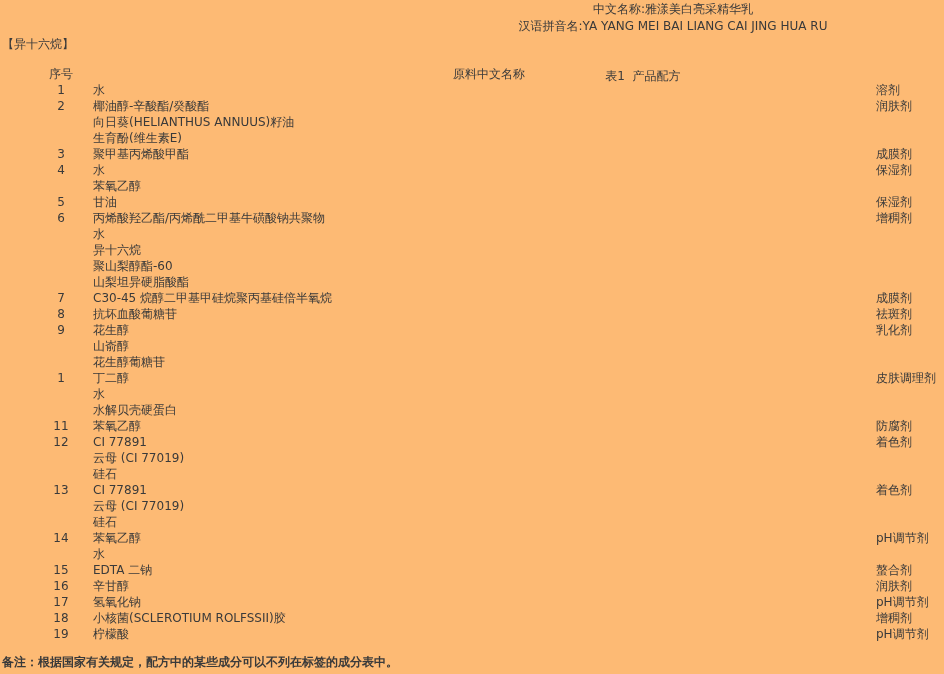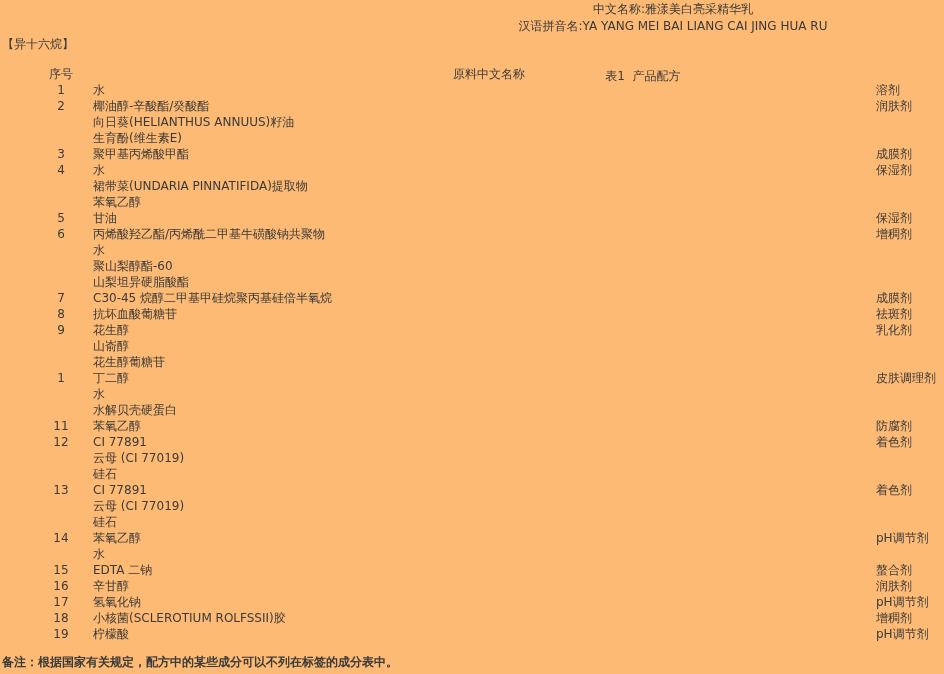--- a/index.html
+++ b/index.html
@@ -125,39 +125,39 @@
         <span class="num">3</span>
         <span class="name">聚甲基丙烯酸甲酯</span>
         <span class="func">成膜剂</span>
       </div>
       <div class="line">
         <span class="num">4</span>
         <span class="name">水</span>
         <span class="func">保湿剂</span>
       </div>
       <div class="line">
-        <span class="name">裙带菜(UNDARIA PINNATIFIDA)提取物</span>
-      </div>
-      <div class="line">
         <span class="name">苯氧乙醇</span>
       </div>
       <div class="line">
         <span class="num">5</span>
         <span class="name">甘油</span>
         <span class="func">保湿剂</span>
       </div>
       <div class="line">
         <span class="num">6</span>
         <span class="name">丙烯酸羟乙酯/丙烯酰二甲基牛磺酸钠共聚物</span>
         <span class="func">增稠剂</span>
       </div>
       <div class="line">
         <span class="name">水</span>
       </div>
       <div class="line">
+        <span class="name">异十六烷</span>
+      </div>
+      <div class="line">
         <span class="name">聚山梨醇酯-60</span>
       </div>
       <div class="line">
         <span class="name">山梨坦异硬脂酸酯</span>
       </div>
       <div class="line">
         <span class="num">7</span>
         <span class="name">C30-45 烷醇二甲基甲硅烷聚丙基硅倍半氧烷</span>
         <span class="func">成膜剂</span>
       </div>

